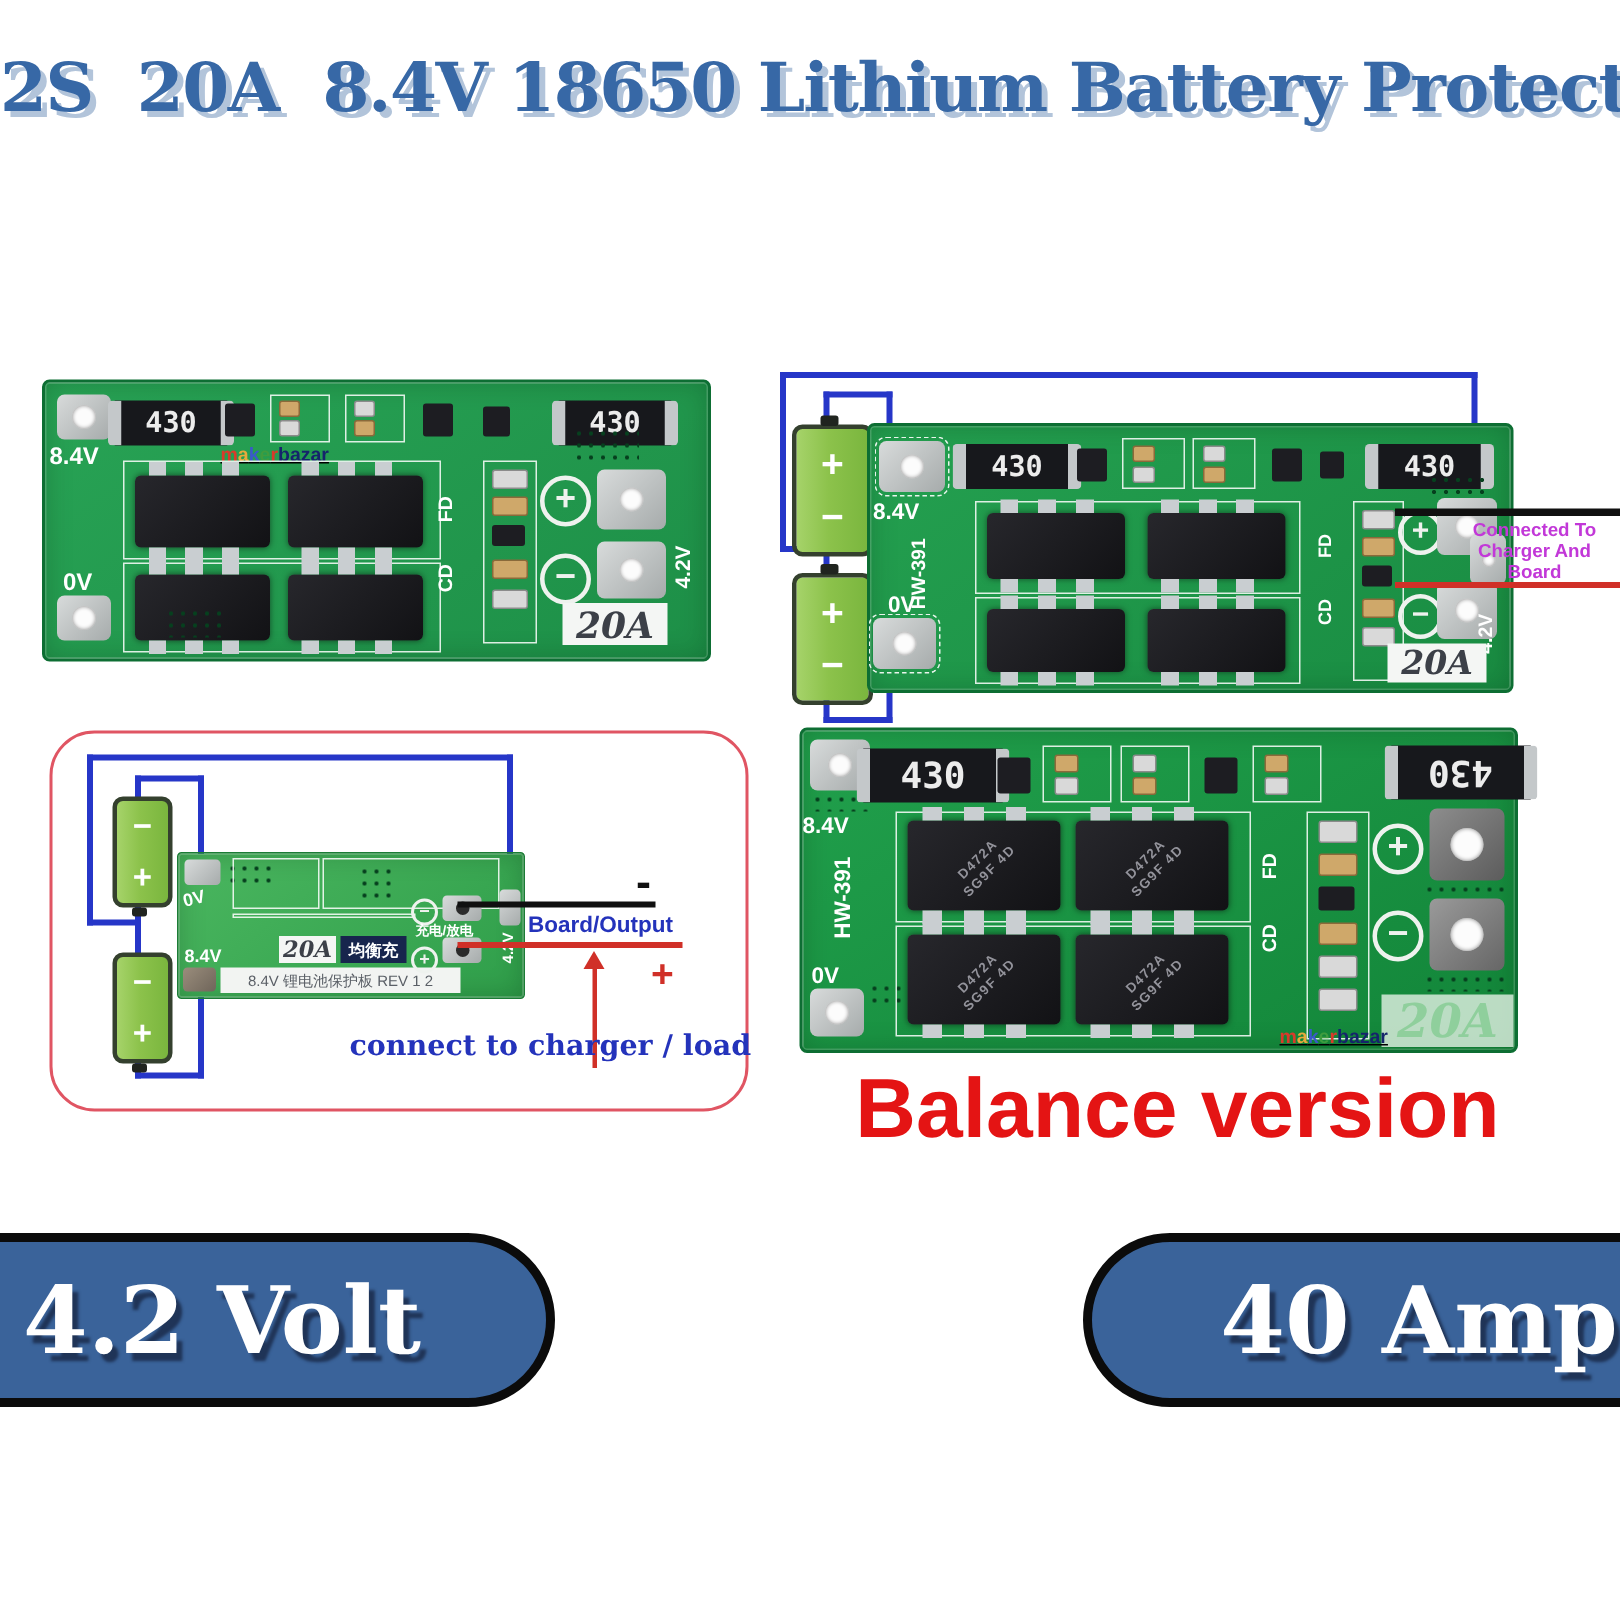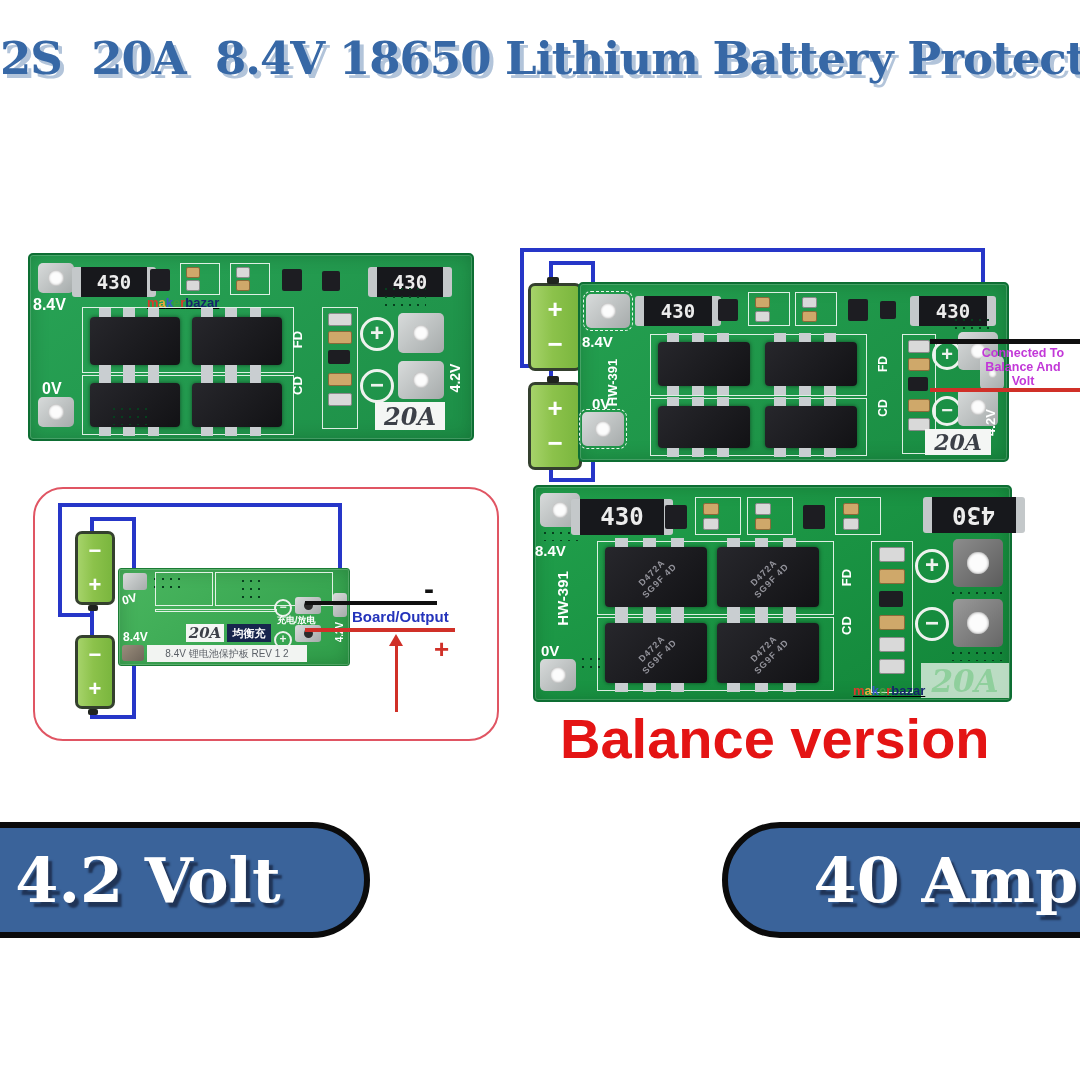--- a/index.html
+++ b/index.html
@@ -256,22 +256,22 @@
     <div class="lbl vert" style="left:382px;top:132px;width:56px;font-size:13px;">4.2V</div>
     <div class="amp-box" style="left:345px;top:145px;width:66px;height:26px;font-size:22px;">
         <span>20A</span>
       </div>
   </div>
 
   <div class="wire blk" style="left:930px;top:339px;width:150px;height:5px;"></div>
   <div class="wire red" style="left:930px;top:388px;width:150px;height:4px;"></div>
   <div class="note" style="left:966px;top:346px;width:114px;">
     <div>Connected To</div>
-    <div>Balance And</div>
-    <div>Volt</div>
+    <div>Charger And</div>
+    <div>Board</div>
   </div>
 
   <div class="frame" style="left:33px;top:487px;width:462px;height:250px;"></div>
 
   <div class="wire blue" style="left:58px;top:503px;width:284px;height:4px;"></div>
   <div class="wire blue" style="left:58px;top:503px;width:4px;height:114px;"></div>
   <div class="wire blue" style="left:58px;top:613px;width:36px;height:4px;"></div>
   <div class="wire blue" style="left:90px;top:600px;width:4px;height:38px;"></div>
   <div class="wire blue" style="left:90px;top:517px;width:4px;height:18px;"></div>
   <div class="wire blue" style="left:90px;top:517px;width:46px;height:4px;"></div>
@@ -327,20 +327,21 @@
     <div class="lbl vert" style="left:196px;top:58px;width:50px;font-size:10px;">4.2V</div>
   </div>
 
   <div class="wire blk" style="left:305px;top:601px;width:132px;height:4px;"></div>
   <div class="wire red" style="left:305px;top:628px;width:150px;height:4px;"></div>
   <div class="sign" style="left:424px;top:572px;font-size:30px;color:#111;">-</div>
   <div class="sign" style="left:434px;top:634px;font-size:26px;color:#d03028;">+</div>
   <div class="io-label" style="left:352px;top:608px;">Board/Output</div>
   <div class="arrow-head" style="left:389px;top:634px;"></div>
   <div class="arrow-line" style="left:395px;top:646px;height:66px;"></div>
+  <div class="caption" style="left:233px;top:686px;">connect to charger / load</div>
 
   <div class="pcb pcb-c" style="left:533px;top:485px;width:475px;height:213px;">
     <div class="pad" style="left:5px;top:6px;width:40px;height:34px;">
         <div class="hole c"></div>
       </div>
     <div class="vias" style="left:6px;top:42px;width:40px;height:12px;"></div>
     <div class="lbl" style="left:0px;top:56px;font-size:15px;">8.4V</div>
     <div class="lbl vert" style="left:-18px;top:104px;width:90px;font-size:15px;">HW-391</div>
     <div class="lbl" style="left:6px;top:156px;font-size:15px;">0V</div>
     <div class="pad" style="left:5px;top:172px;width:36px;height:32px;">
@@ -416,21 +417,21 @@
       </div>
     <div class="vias" style="left:414px;top:102px;width:56px;height:10px;"></div>
     <div class="vias" style="left:414px;top:162px;width:56px;height:12px;"></div>
 
     <div class="amp-ghost" style="left:386px;top:176px;width:88px;height:35px;font-size:31px;">
         <span>20A</span>
       </div>
   </div>
   <div class="watermark" style="left:853px;top:683px;"><span style="color: rgb(217, 58, 43);">m</span><span style="color: rgb(232, 169, 60);">a</span><span style="color: rgb(58, 89, 201);">k</span><span style="color: rgb(63, 156, 63);">e</span><span style="color: rgb(217, 58, 43);">r</span><span style="color: rgb(21, 36, 107);">bazar</span></div>
 
-  <div class="balance" style="left:560px;top:706px;width:450px;">Balance version</div>
+  <div class="balance" style="left:560px;top:706px;width:450px;text-align:center;">Balance version</div>
 
   <div class="badge" style="left:-74px;width:432px;">
       <span>4.2 Volt</span>
     </div>
   <div class="badge" style="left:722px;width:436px;">
       <span>40 Amp</span>
     </div>
 
 </div>
 

